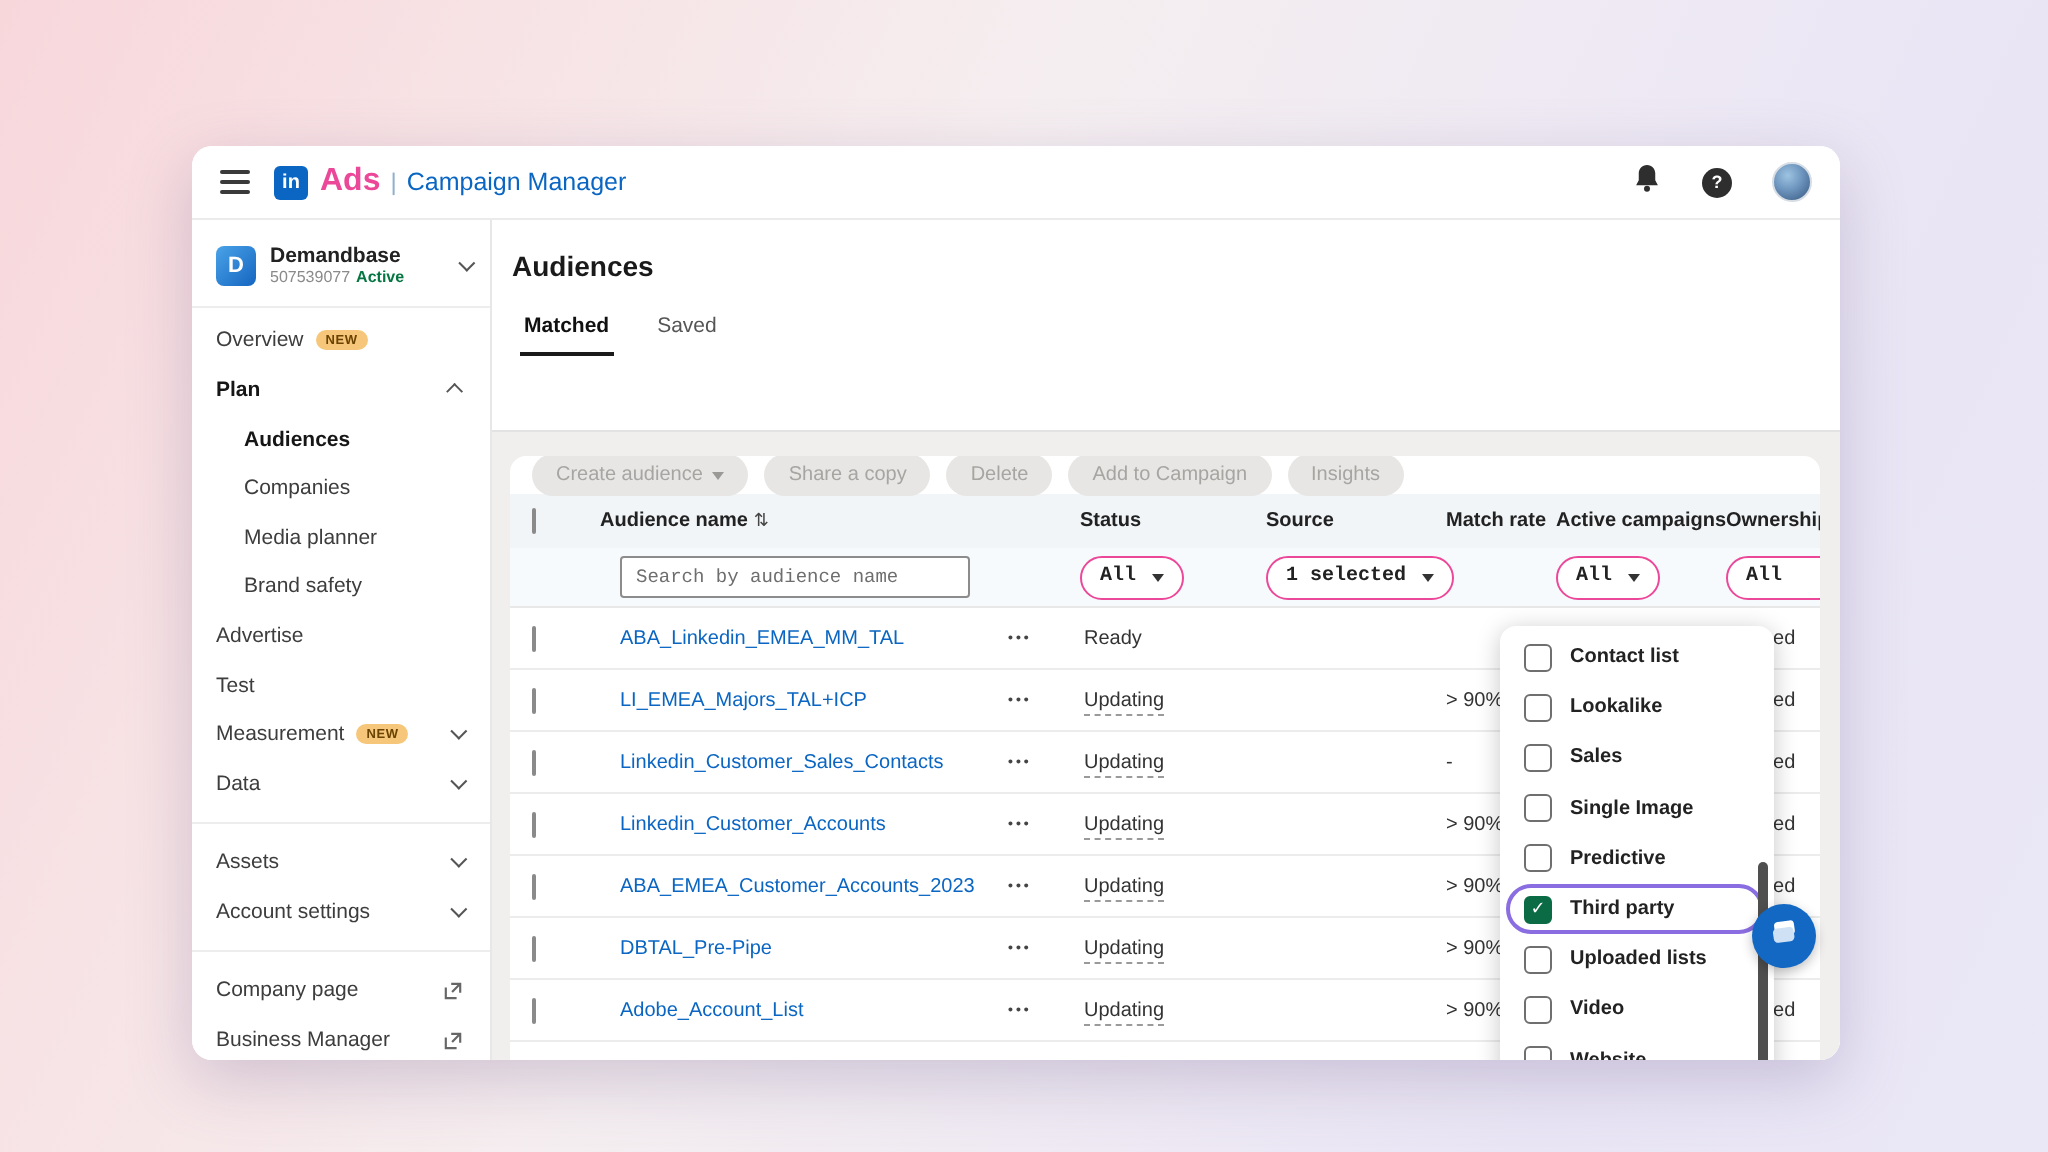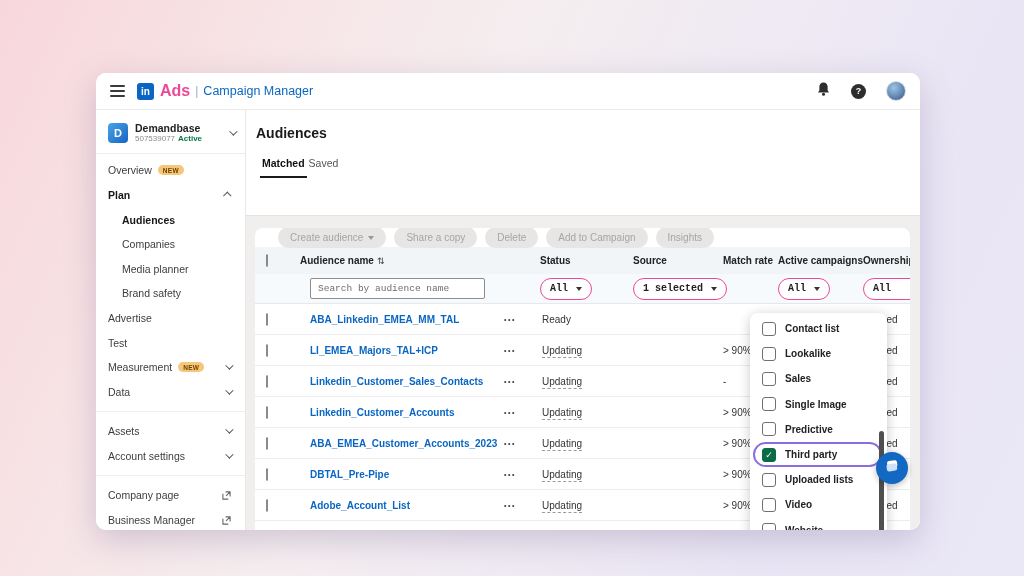--- a/index.html
+++ b/index.html
@@ -49,50 +49,50 @@
   .nav-item .chev { margin-left:auto; }
   .nav-item .ext { margin-left:auto; }
   .badge-new { background:#f6c77a; color:#6b4300; font-size:6.5px; font-weight:bold;
     border-radius:7px; padding:1.5px 5px; margin-left:6px; letter-spacing:.3px; }
   .nav-divider { height:1px; background:#ededed; margin:7px 0; }
   .ext svg { display:block; }
 
   
   .main { position:absolute; left:150px; top:37px; width:674px; height:420px; background:#fff; }
   .page-title { font-size:14px; font-weight:bold; color:#1a1a1a; padding:15px 0 0 10px; }
-  .tabs { display:flex; padding:16px 0 0 14px; height:37px; }
+  .tabs { display:flex; gap:20px; padding:16px 0 0 14px; height:37px; }
   .tab { font-size:10.5px; color:#555; padding:0 2px 8px 2px; cursor:pointer; }
   .tab.active { font-weight:bold; color:#111; border-bottom:2.5px solid #1a1a1a; }
   .band { position:absolute; left:0; top:105px; width:674px; height:315px;
     background:#f1efed; border-top:1px solid #e3e3e3; }
   .card { position:absolute; left:9px; top:12px; width:655px; height:341px;
     background:#fff; border-radius:8px 8px 0 0; overflow:hidden; }
 
-  .toolbar { display:flex; align-items:center; gap:8px; height:19px; padding:0 0 0 11px;margin-left:12px; }
+  .toolbar { display:flex; align-items:center; gap:8px; height:19px; padding:0 0 0 11px; }
   .pill-btn { background:#e7e6e4; color:#a7a5a2; border:none; font-size:10px;
     border-radius:13px; padding:5px 12px; display:flex; align-items:center; gap:5px; cursor:default;
     font-family:inherit; }
   .caret { display:inline-block; width:0; height:0; border-left:3.5px solid transparent;
     border-right:3.5px solid transparent; border-top:4px solid #9b9996; }
 
   .grid-row { display:grid; grid-template-columns:45px 200px 40px 93px 90px 55px 85px 47px; align-items:center; }
   .thead { height:27px; background:#f1f5f8; font-size:10px; font-weight:bold; color:#222; }
   .thead .cell { white-space:nowrap; }
   .sort-ic { font-size:9px; font-weight:normal; color:#444; margin-left:3px; }
   .tfilter { height:30px; background:#f7fafc; border-bottom:1px solid #e8e8e8;font-family:Liberation Mono, monospace; }
   .cb { width:14px; height:14px; border:1.5px solid #8a8a8a; border-radius:3px; background:#fff; margin-left:11px; cursor:pointer; }
   .search-input { width:175px; height:21px; border:1px solid #8c8c8c; border-radius:2px;
     font-size:9.5px; padding:0 7px; color:#333; margin-left:10px; font-family:inherit; }
   .search-input::placeholder { color:#6e6e6e; }
   .fpill { height:22px; background:#fff; border:1px solid #ec4899; border-radius:12px;
     display:inline-flex; align-items:center; font-size:10px; font-weight:bold; color:#222;
     padding:0 9px; gap:8px; cursor:pointer; white-space:nowrap; }
   .fpill .caret { border-top-color:#333; }
   .trow { height:31px; border-bottom:1px solid #ececec; background:#fff; font-size:10px; color:#333; }
-  .aud-link { color:#0a66c2; font-weight:bold; font-size:10px; padding-left:10px; cursor:pointer;
+  .aud-link { color:#0a66c2; font-weight:normal; font-size:10px; padding-left:10px; cursor:pointer;
     white-space:nowrap; overflow:hidden; }
   .kebab { font-size:7px; letter-spacing:1.5px; color:#444; font-weight:bold; cursor:pointer; padding-left:4px; }
   .status-updating { border-bottom:1px dashed #9a9a9a; padding-bottom:1px; }
   .cell-status { padding-left:2px; }
   .cell-campaigns { padding-left:4px; }
   .cell-own { padding-left:3px; }
   .cell-src, .cell-match { white-space:nowrap; }
 
   
   .dropdown { position:absolute; left:504px; top:203px; width:137px; height:235px;

